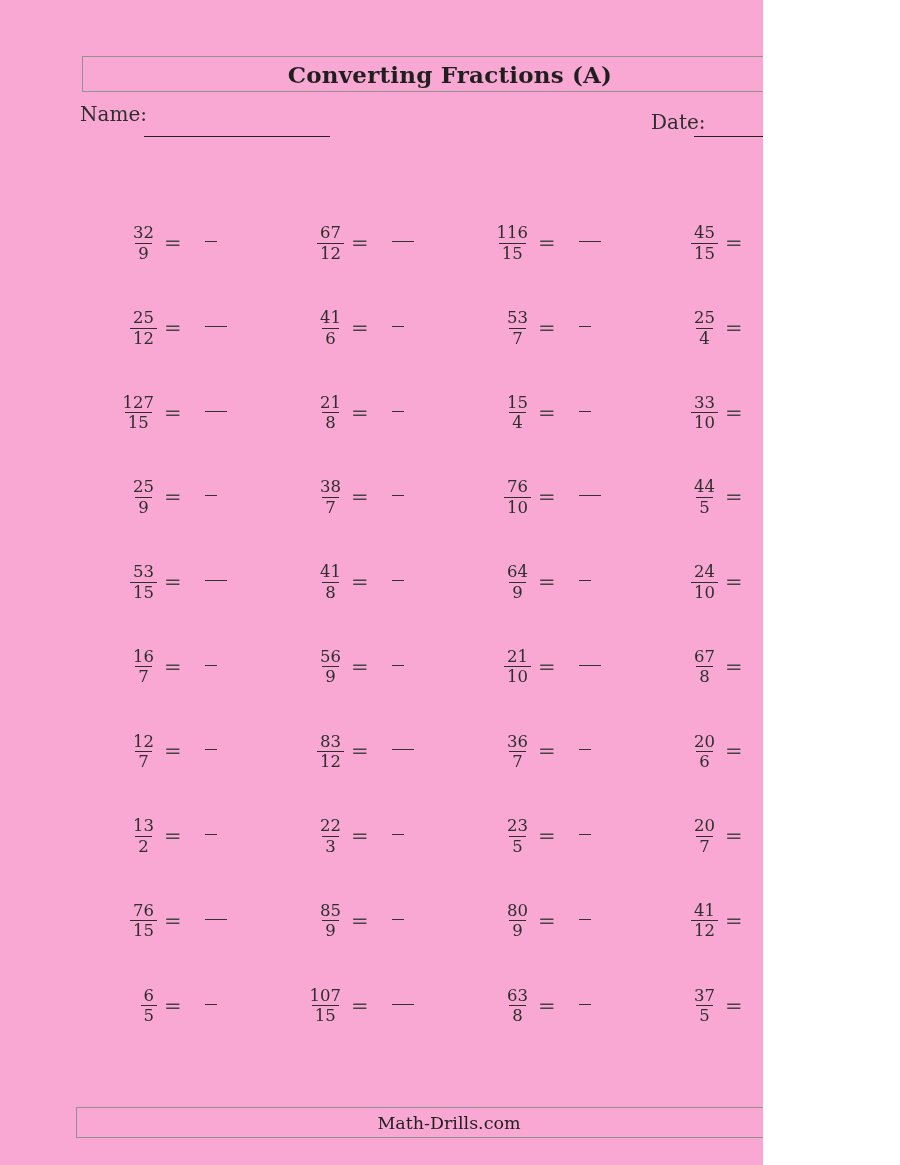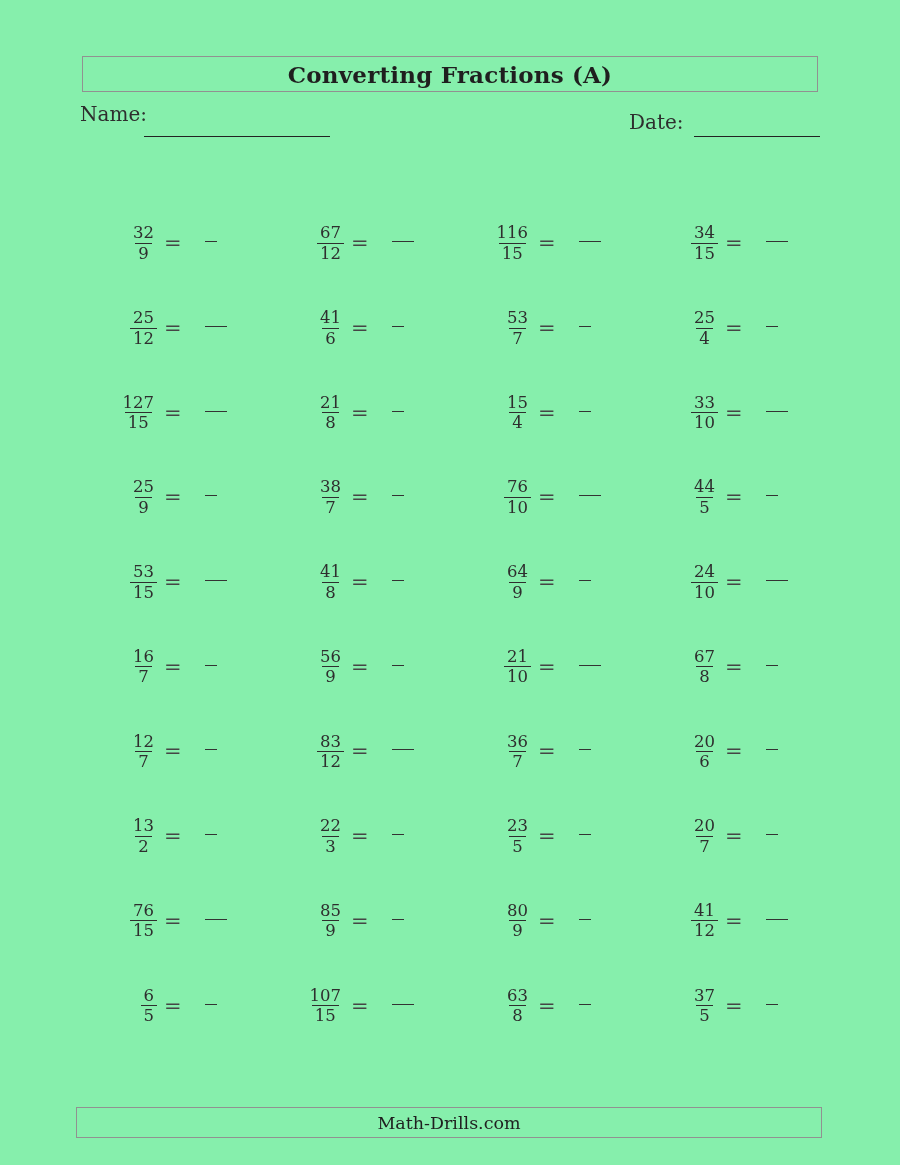--- a/index.html
+++ b/index.html
@@ -1,20 +1,20 @@
 <!DOCTYPE html>
 <html><head>
 <meta charset="utf-8">
 <style>
   html, body { margin: 0; padding: 0; background: #ffffff; }
   .page {
     position: relative;
-    width: 900px;
+    width: 763px;
     height: 1165px;
-    background: #86efac;
+    background: #f9a8d4;
     font-family: "DejaVu Serif", "Liberation Serif", serif;
     color: #2e2e2e;
     overflow: hidden;
   }
   .title-box {
     position: absolute;
     left: 82px; top: 56px;
     width: 734px; height: 34px;
     border: 1px solid #919191;
     display: flex; align-items: center; justify-content: center;
@@ -31,21 +31,21 @@
     font-size: 20px;
   }
   .name-line {
     position: absolute;
     left: 144px; top: 116px;
     width: 186px; height: 20px;
     border-bottom: 1.4px solid #222222;
   }
   .date-label {
     position: absolute;
-    left: 629px; top: 110px;
+    left: 651px; top: 110px;
     font-size: 20px;
   }
   .date-line {
     position: absolute;
     left: 694px; top: 116px;
     width: 126px; height: 20px;
     border-bottom: 1.4px solid #222222;
   }
   .instruction {
     position: absolute;
@@ -155,21 +155,21 @@
         <span class="den">15</span>
       </span>
     </div>
     <span class="eq">=</span>
     <span class="blank long"></span>
   </div>
 
   <div class="cell">
     <div class="frac-slot">
       <span class="frac">
-        <span class="num">34</span>
+        <span class="num">45</span>
         <span class="den">15</span>
       </span>
     </div>
     <span class="eq">=</span>
     <span class="blank long"></span>
   </div>
 </div>
       <div class="row">
   <div class="cell">
     <div class="frac-slot">

